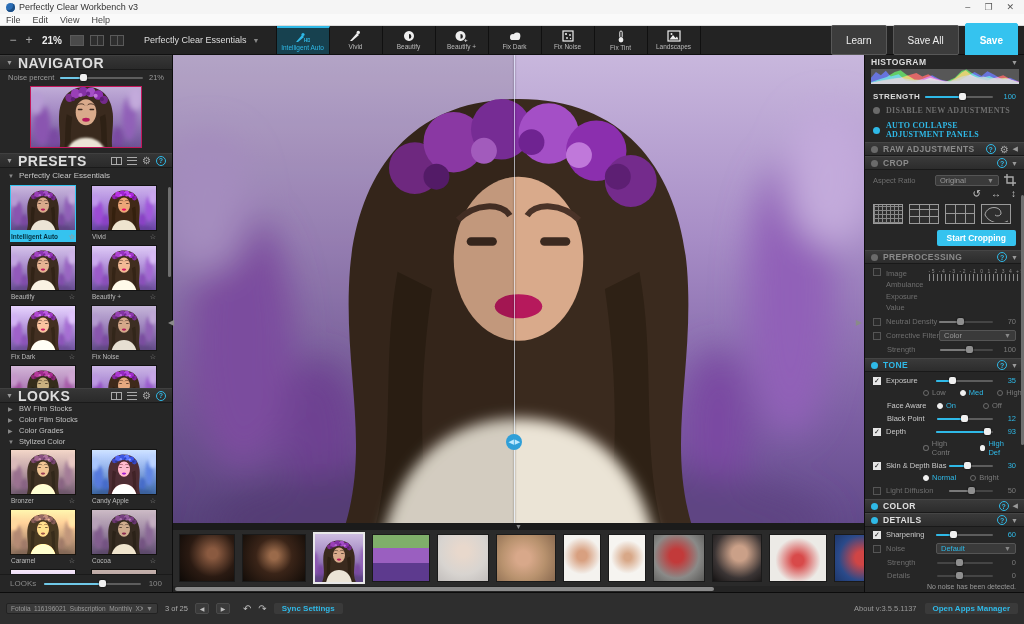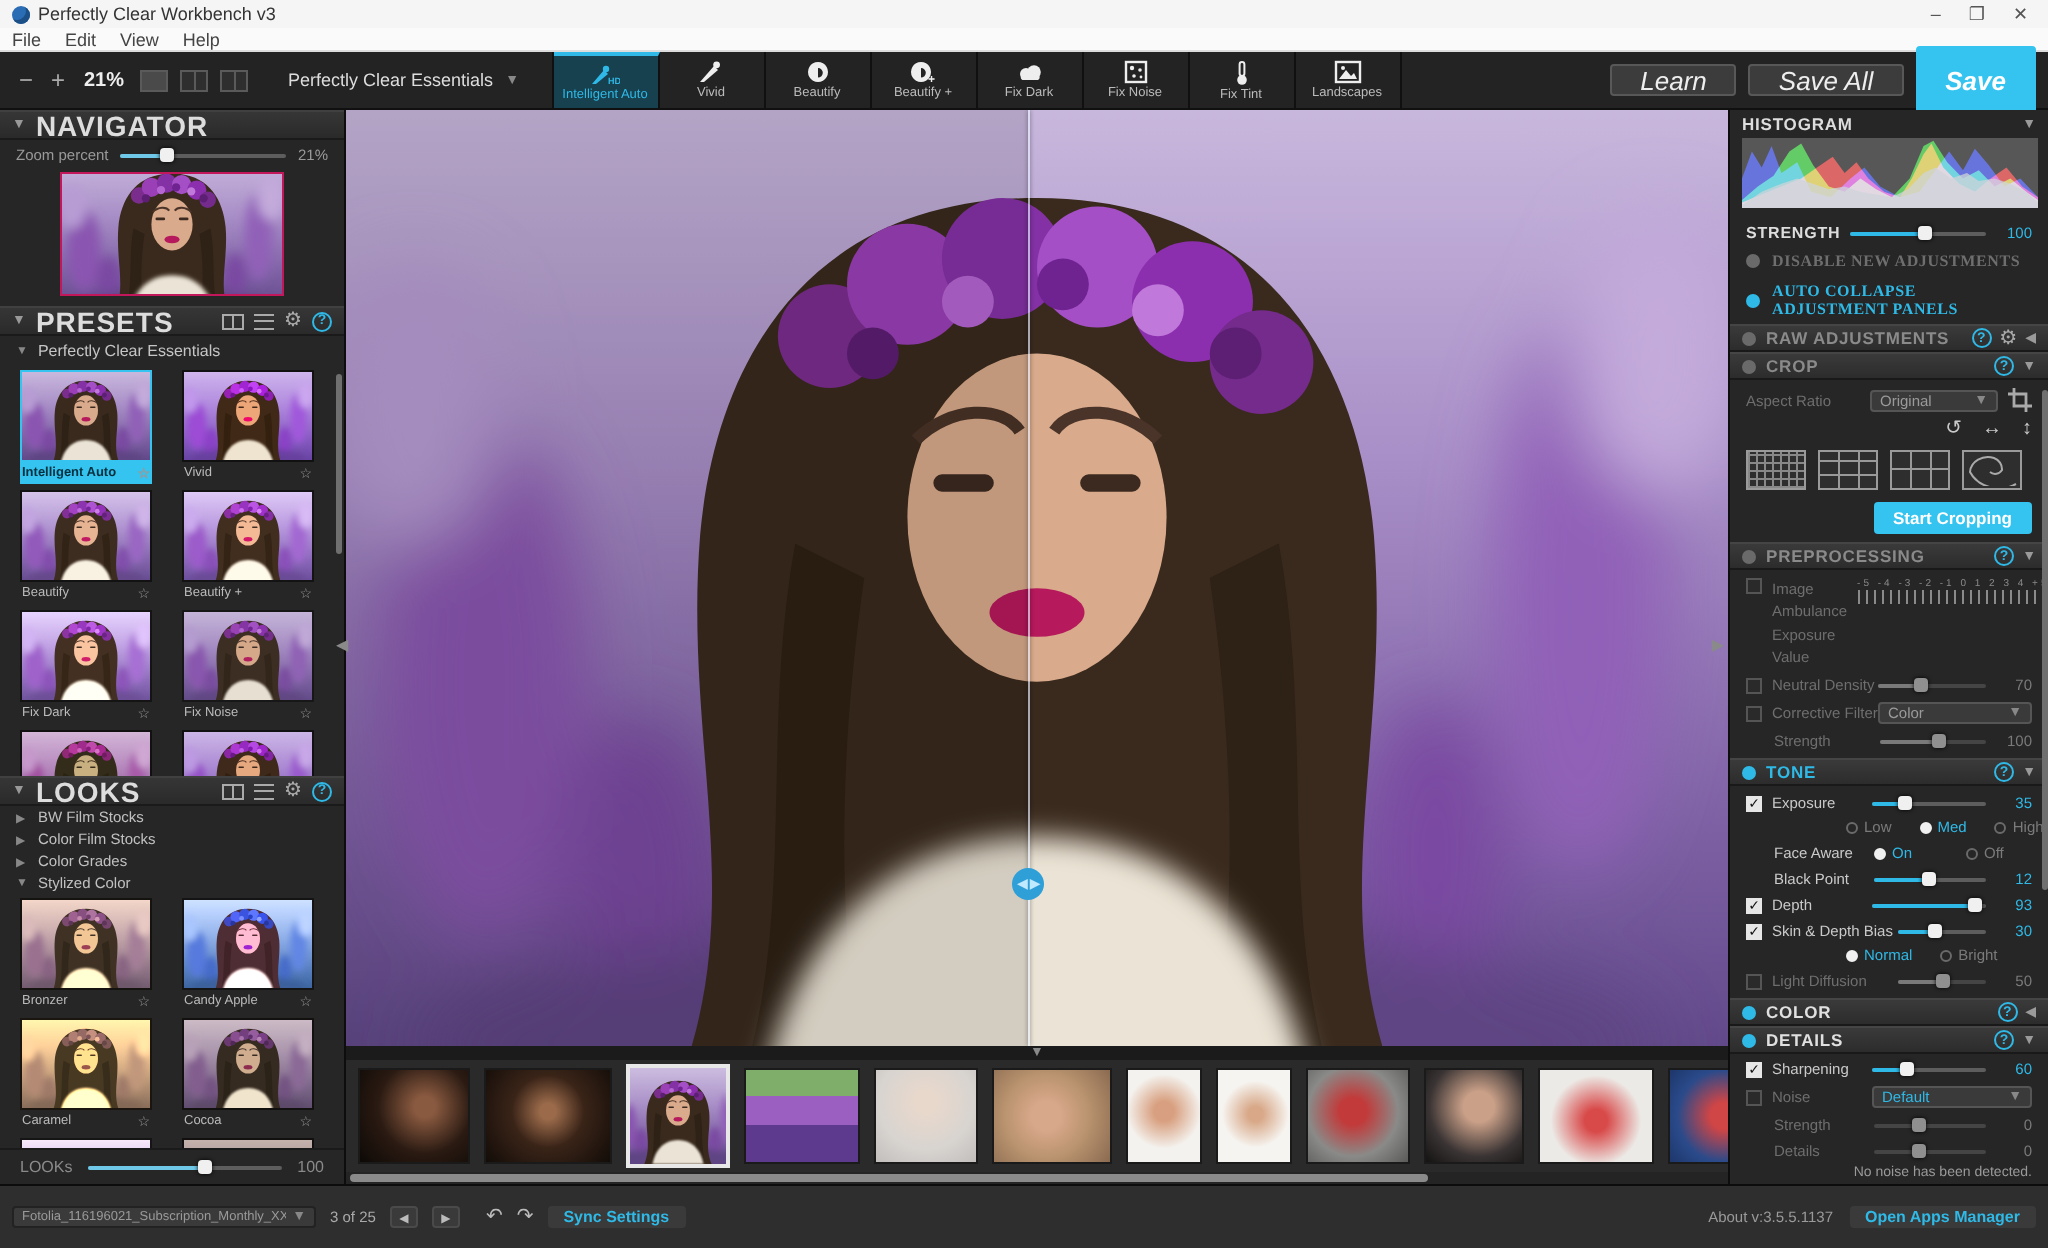--- a/index.html
+++ b/index.html
@@ -33,22 +33,22 @@
                padding:0 8px; margin-left:6px; cursor:pointer; }
   .chev { color:#888; font-size:7px; }
   .tb-presets { display:flex; border-left:1px solid #101010; }
   .pbtn { width:53px; border-right:1px solid #101010; display:flex; flex-direction:column;
           align-items:center; justify-content:center; gap:1px; cursor:pointer; background:#232323; }
   .pbtn .plabel { font-size:6.5px; color:#bbb; white-space:nowrap; }
   .pbtn.active { background:#17414f; border-top:2px solid #2fb9e7; }
   .pbtn.active .plabel { color:#2fb9e7; }
   .pbtn svg { display:block; }
   .tb-right { margin-left:auto; display:flex; align-items:center; gap:6px; padding-right:6px; }
-  .btn { height:16px; border-radius:2px; font-size:13px; display:flex; align-items:center;
-         justify-content:center; cursor:pointer;font-style:italic; }
+  .btn { height:30px; border-radius:2px; font-size:10px; display:flex; align-items:center;
+         justify-content:center; cursor:pointer; }
   .btn.dark { background:#3c3c3c; border:1px solid #585858; color:#eee; padding:0 14px; }
   .btn.cyan { background:#35c3ef; color:#fff; font-weight:bold; padding:16px 14px; border:1px solid #35c3ef; }
 
   
   .main { flex:1; display:flex; min-height:0; position:relative; }
 
   
   .lsb { width:173px; flex:0 0 auto; background:#262626; border-right:1px solid #0d0d0d;
          display:flex; flex-direction:column; overflow:hidden; }
   .phead { height:15px; background:linear-gradient(#363636,#2a2a2a); border-top:1px solid #404040;
@@ -300,21 +300,21 @@
 
   <div class="main">
 
     <div class="lsb">
 
       <div class="phead">
         <span class="tri">▼</span>
         <span class="ptitle">NAVIGATOR</span>
       </div>
       <div class="nav-zoomrow">
-        <span>Zoom percent</span>
+        <span>Noise percent</span>
         <div class="slider">
           <div class="track"></div>
             <div class="fill" style="width:28%"></div>
             <div class="knob" style="left:28%"></div>
         </div>
         <span>21%</span>
       </div>
       <div class="nav-thumb">
         <div class="portrait-host">
   <svg viewBox="0 0 160 120" preserveAspectRatio="xMidYMid slice" xmlns="http://www.w3.org/2000/svg">
@@ -1604,20 +1604,30 @@
       <div class="rrow">
         <span class="cb chk">✓</span>
         <span class="lbl" style="width:45px">Depth</span>
         <div class="slider cy">
           <div class="track"></div>
             <div class="fill" style="width:90%"></div>
             <div class="knob" style="left:90%"></div>
         </div>
         <span class="val">93</span>
       </div>
+      <div class="radiorow">
+        <span class="radio">
+            <span class="rd"></span>
+            <span>High Contr</span>
+          </span>
+        <span class="radio sel">
+            <span class="rd"></span>
+            <span>High Def</span>
+          </span>
+      </div>
       <div class="rrow">
         <span class="cb chk">✓</span>
         <span class="lbl" style="width:58px">Skin &amp; Depth Bias</span>
         <div class="slider cy">
           <div class="track"></div>
             <div class="fill" style="width:42%"></div>
             <div class="knob" style="left:42%"></div>
         </div>
         <span class="val">30</span>
       </div>

